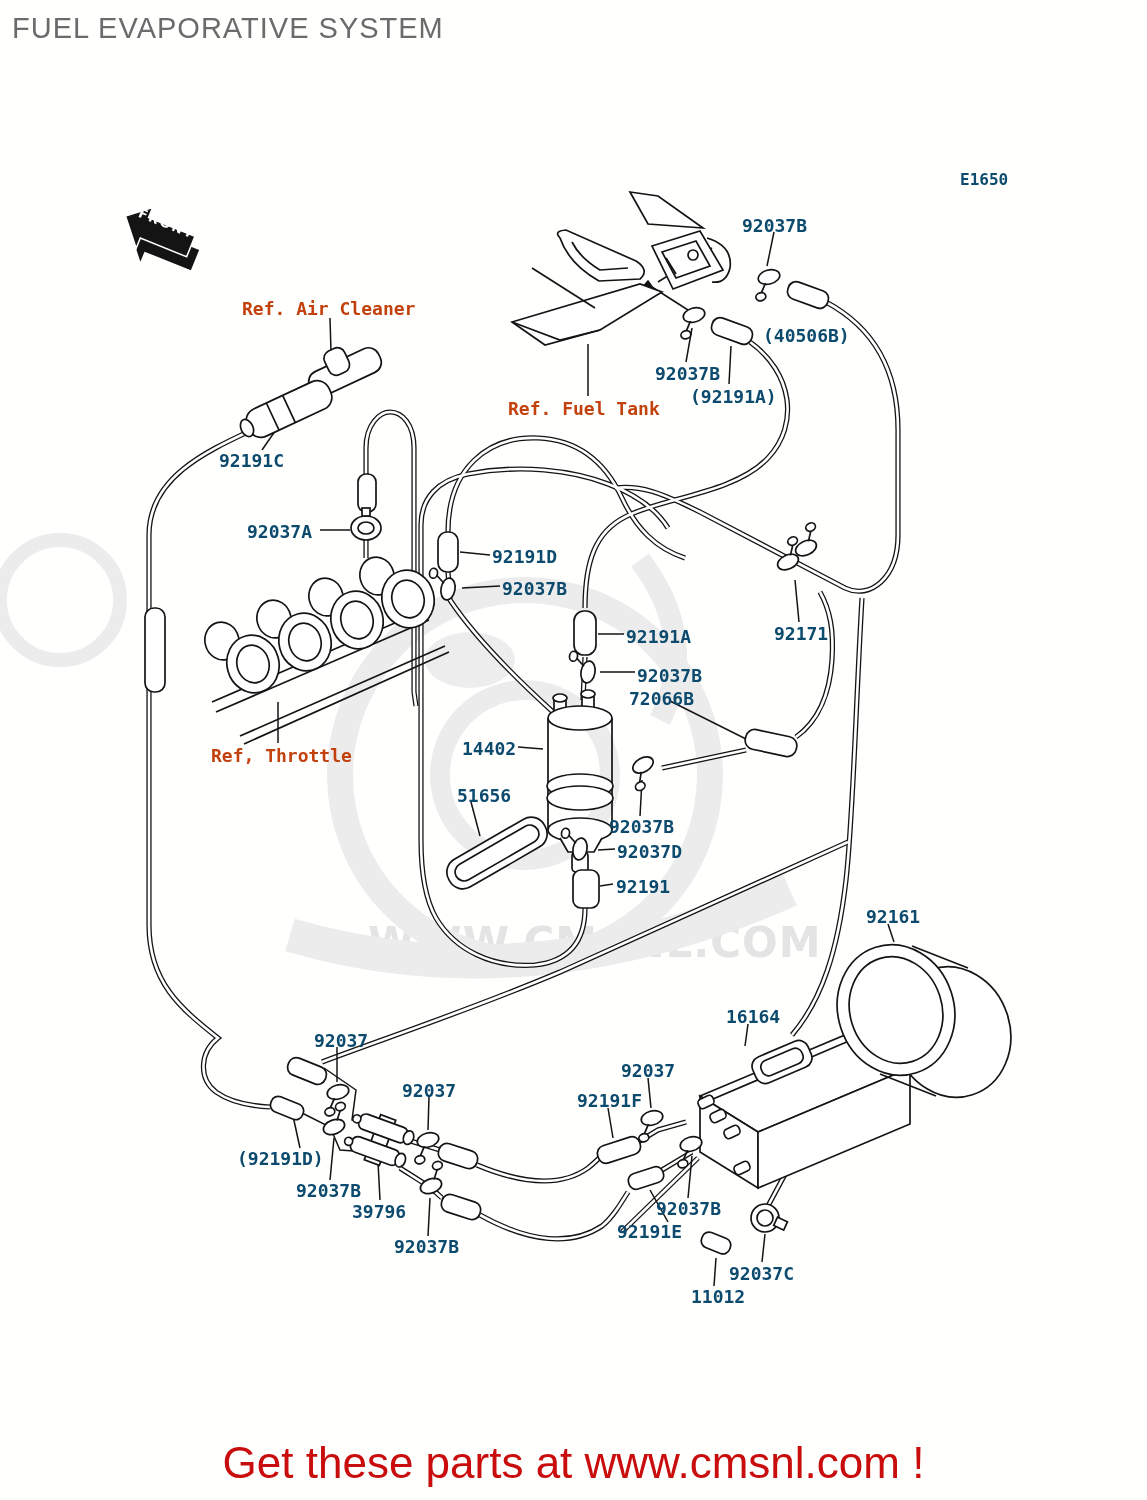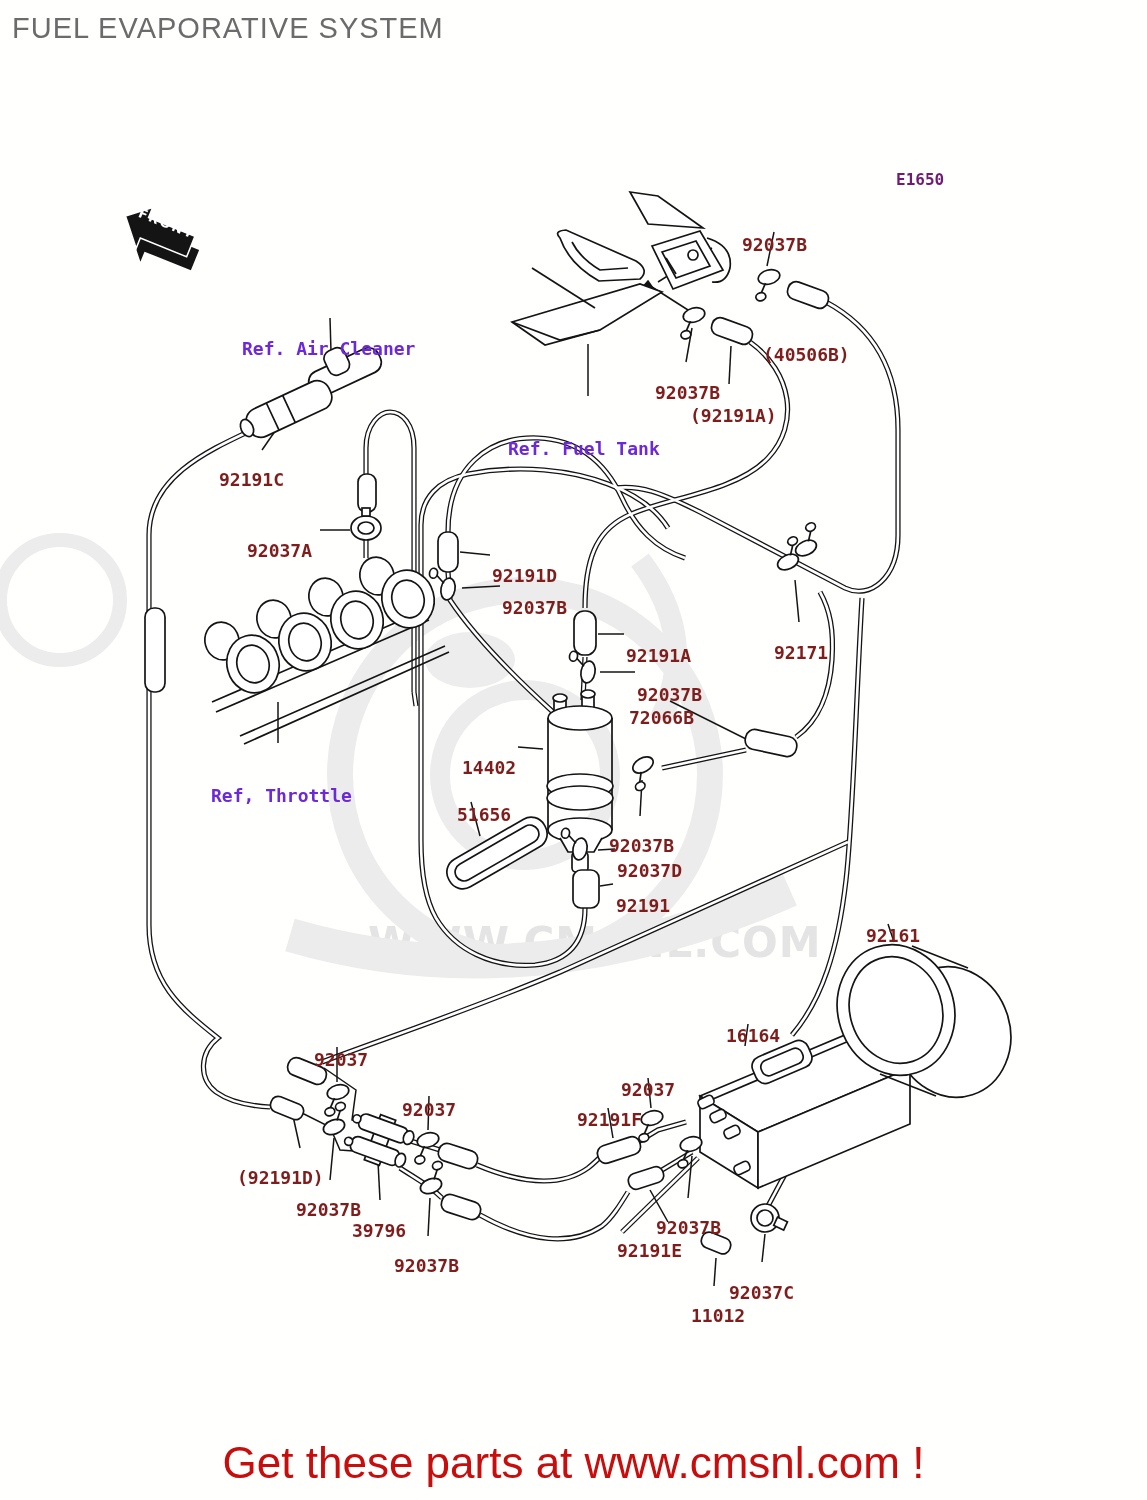--- a/index.html
+++ b/index.html
@@ -1,25 +1,25 @@
 <!DOCTYPE html>
 <html><head>
 <meta charset="utf-8">
 <style>
   html,body{margin:0;padding:0;background:#fff;}
   #stage{position:relative;width:1147px;height:1500px;background:#fffffe;overflow:hidden;
          font-family:"DejaVu Sans Mono",monospace;}
-  .plabel{position:absolute;font:700 18px "DejaVu Sans Mono",monospace;color:#7f1d1d;
-          white-space:nowrap;z-index:30;margin-top:19px;}
-  .reflabel{position:absolute;font:700 18px "DejaVu Sans Mono",monospace;color:#6d28d9;
-          white-space:nowrap;z-index:30;margin-top:40px;}
+  .plabel{position:absolute;font:700 18px "DejaVu Sans Mono",monospace;color:#0c4a6e;
+          white-space:nowrap;z-index:30;}
+  .reflabel{position:absolute;font:700 18px "DejaVu Sans Mono",monospace;color:#c2410c;
+          white-space:nowrap;z-index:30;}
   #page-title{position:absolute;left:12px;top:12px;font:400 29px "Liberation Sans",sans-serif;
           color:#6b6b6b;letter-spacing:1px;z-index:30;}
-  #diagram-code{position:absolute;left:896px;top:170px;font:700 16px "DejaVu Sans Mono",monospace;
-          color:#701a75;z-index:30;}
+  #diagram-code{position:absolute;left:960px;top:170px;font:700 16px "DejaVu Sans Mono",monospace;
+          color:#0c4a6e;z-index:30;}
   #watermark-text{position:absolute;left:368px;top:918px;font:700 42px "DejaVu Sans",sans-serif;
           color:#e4e4e4;letter-spacing:1px;z-index:1;}
   #front-text{position:absolute;left:137px;top:216px;font:700 13px "DejaVu Sans",sans-serif;
           color:#fff;letter-spacing:2px;transform:rotate(22deg);z-index:22;}
   #footer-note{position:absolute;left:0;top:1438px;width:1147px;text-align:center;
           font:400 44px "Liberation Sans",sans-serif;color:#c90c0c;z-index:30;}
   svg{position:absolute;left:0;top:0;z-index:10;}
   .ln{stroke:#141414;stroke-width:1.7;fill:none;}
   .lnw{stroke:#141414;stroke-width:1.7;fill:#fff;}
   .leader{stroke:#141414;stroke-width:1.5;fill:none;}

